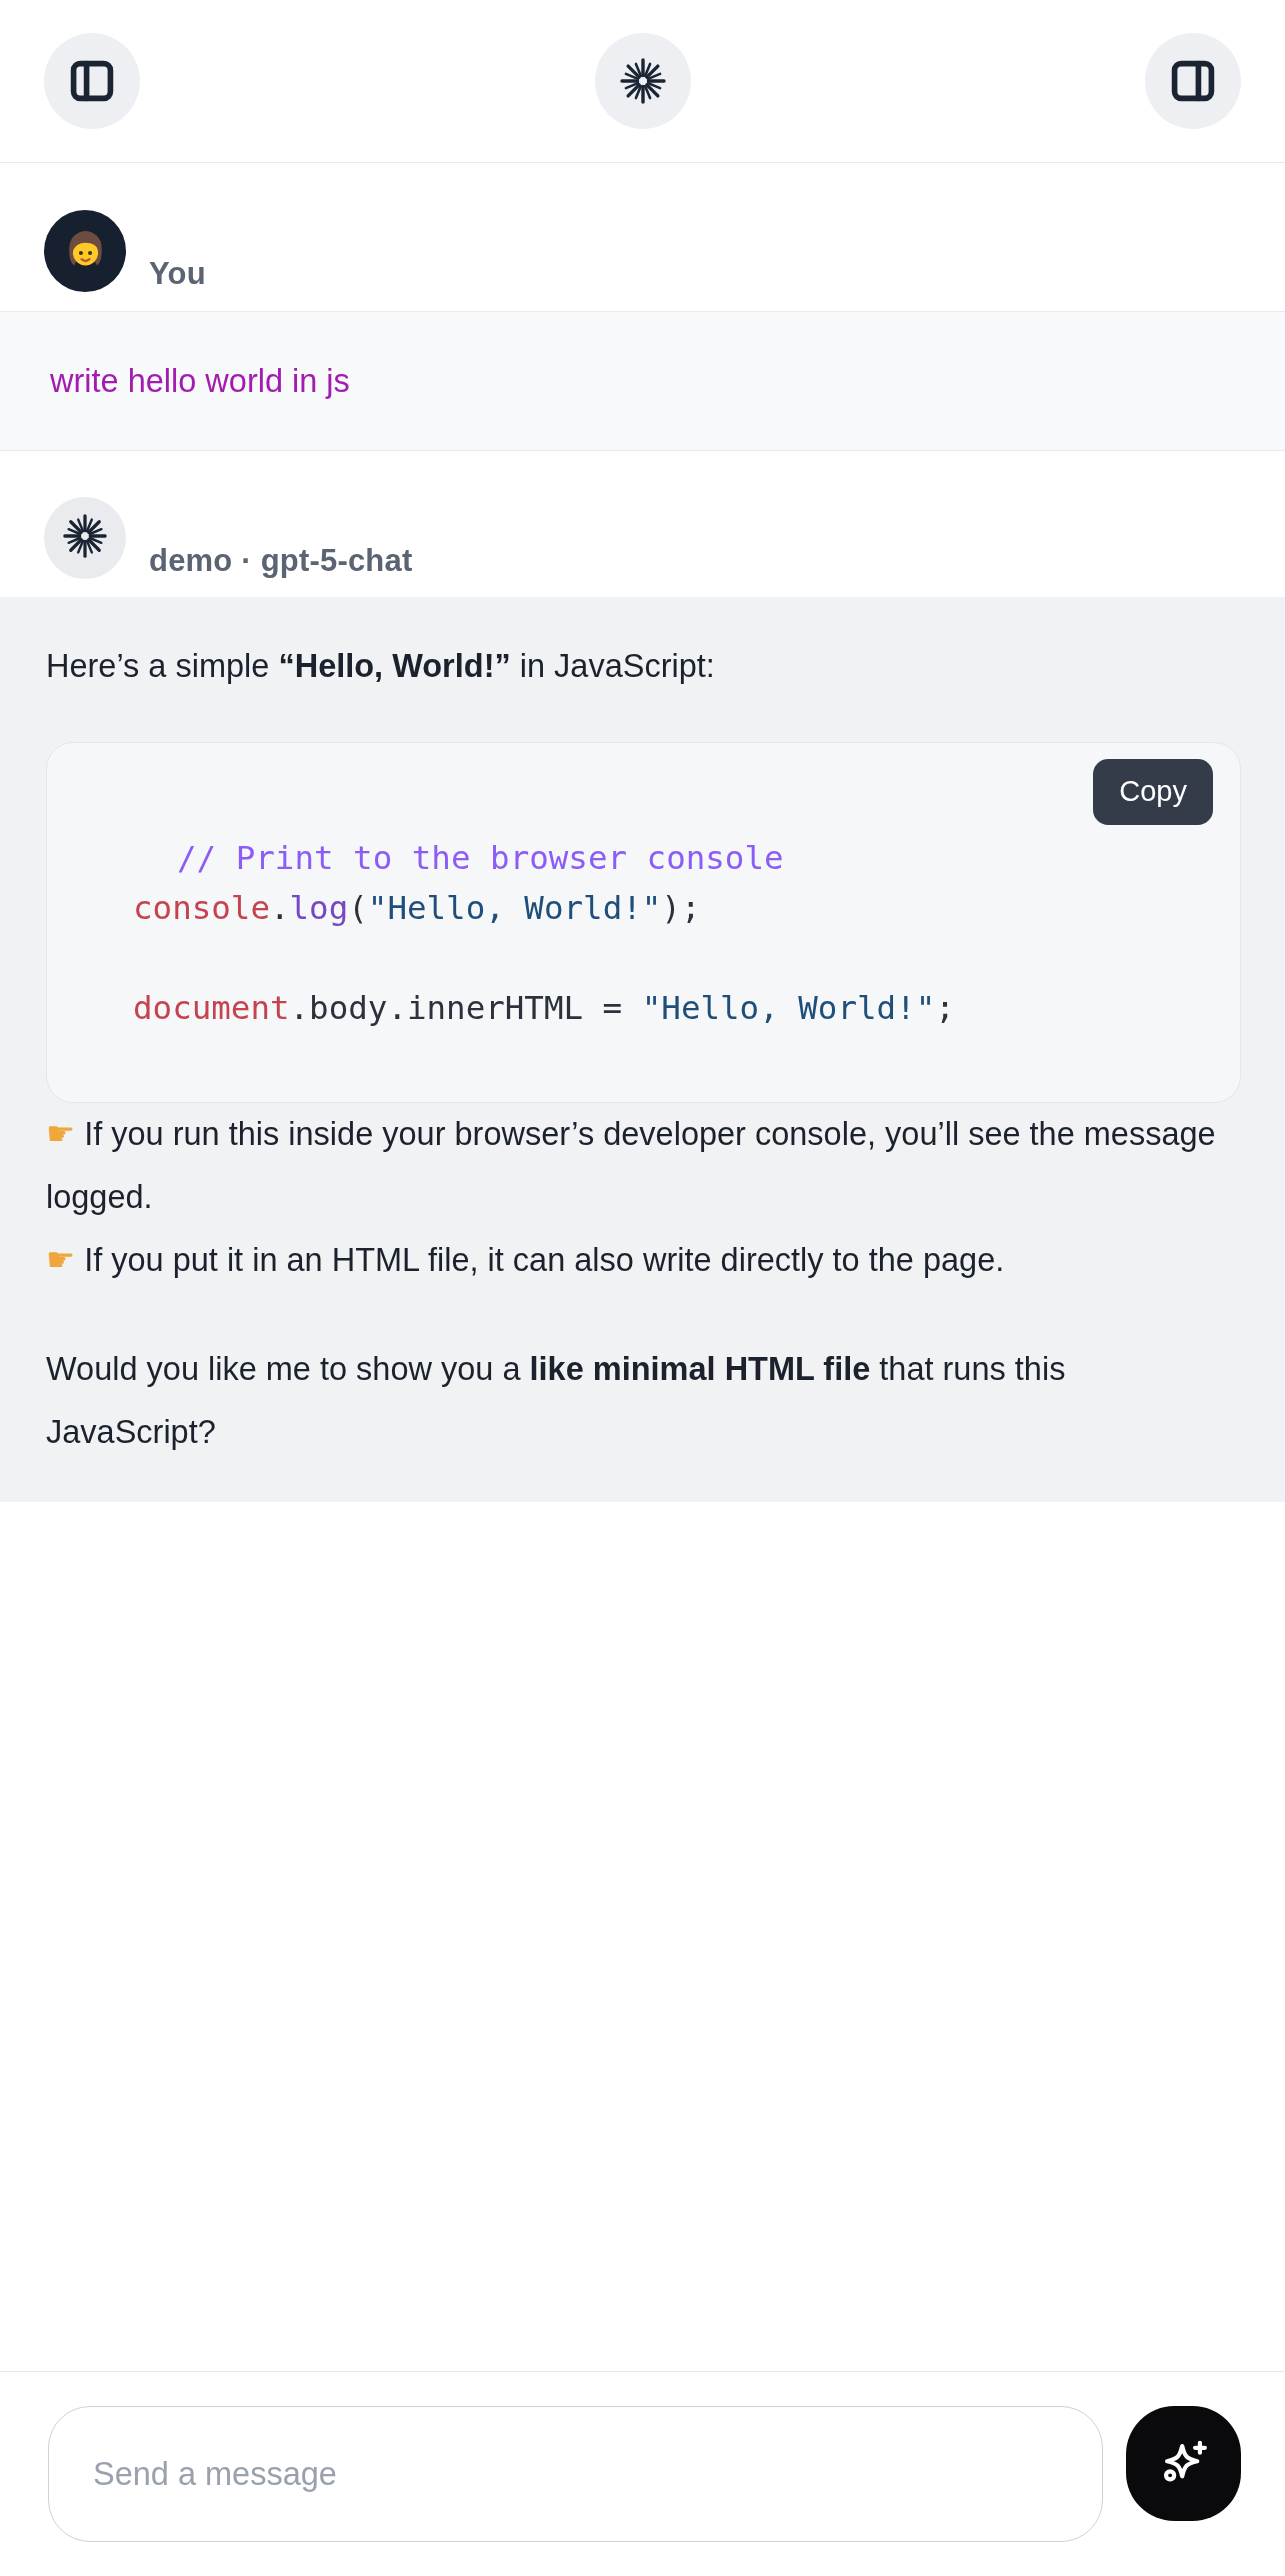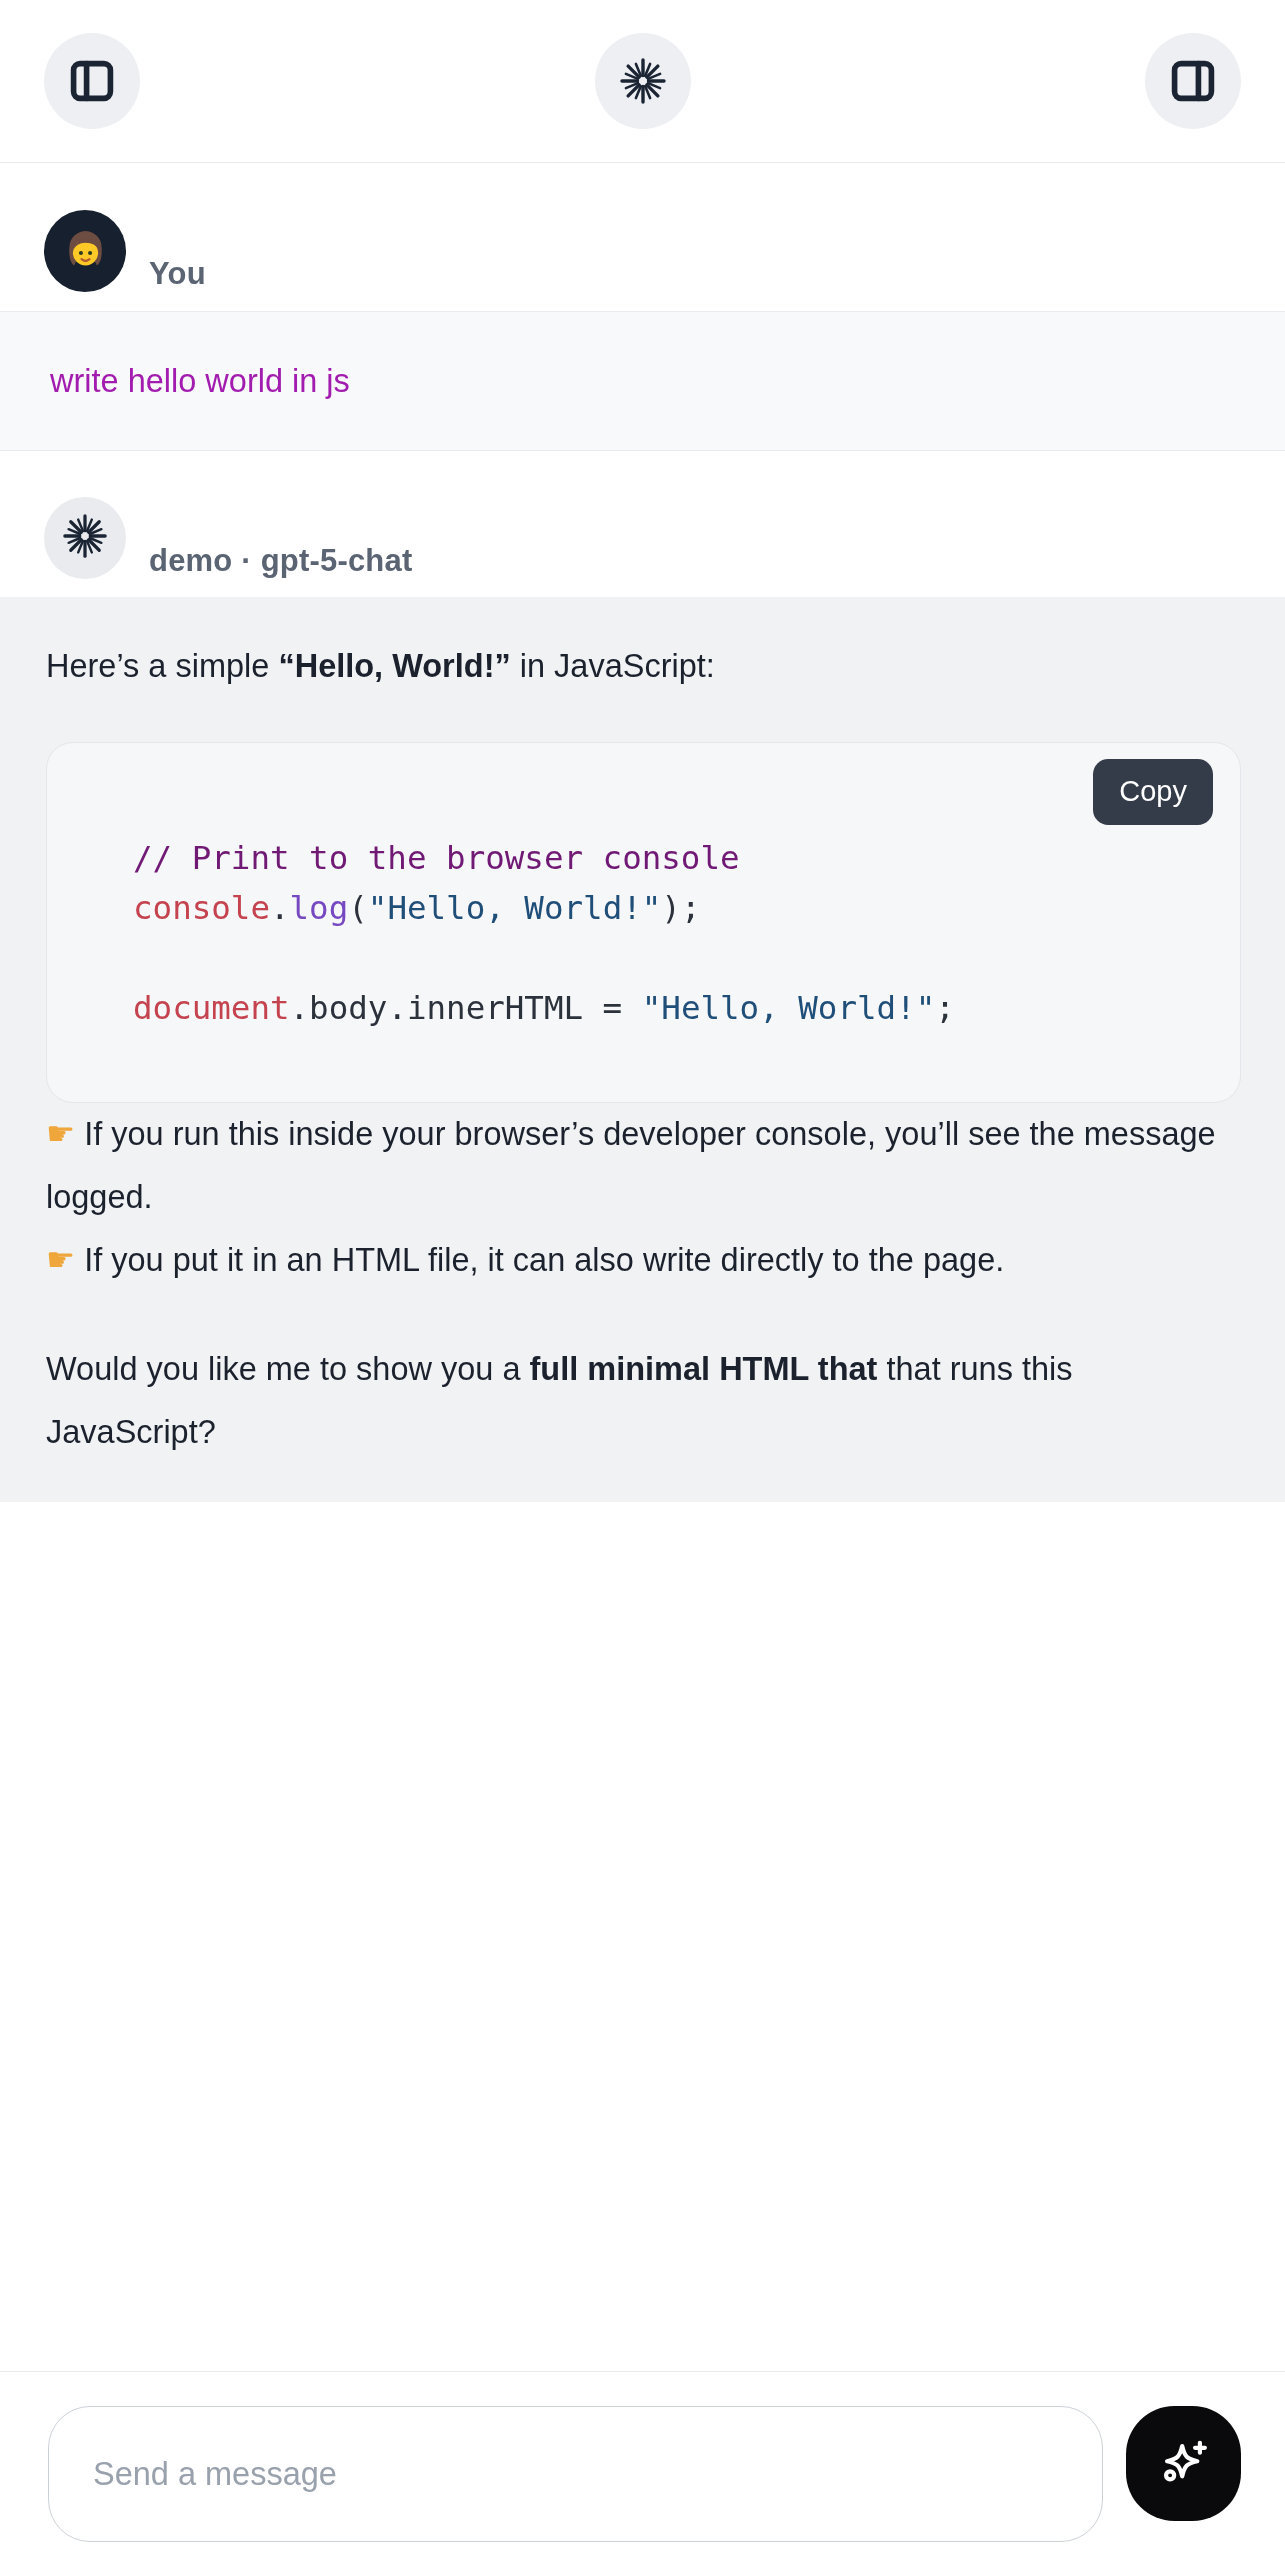--- a/index.html
+++ b/index.html
@@ -53,21 +53,21 @@
   
   .code-card{
     position:relative;margin-top:44px;
     background:#f6f7f9;border:1.9px solid #e3e6ea;border-radius:27px;
     padding:90px 38px 69px 86px;
   }
   .code-line{
     font-family:"DejaVu Sans Mono",monospace;
     font-size:32.5px;line-height:50px;white-space:pre;color:#2c323c;
   }
-  .tok-comment{color:#701a75;}
+  .tok-comment{color:#8b5cf6;margin-left:44px;}
   .tok-keyword{color:#c4434f;}
   .tok-function{color:#7648c2;}
   .tok-string{color:#1f4e79;}
   .tok-plain{color:#2c323c;}
   .copy-btn{
     position:absolute;top:16px;right:27px;
     background:#343b49;color:#ffffff;border:none;border-radius:15.3px;
     padding:14.3px 26px;font-size:29px;font-family:"Liberation Sans",sans-serif;
     cursor:pointer;line-height:1.3;
   }
@@ -198,21 +198,21 @@
         <div id="code-lines">
             <div class="code-line"><span class="tok-comment">// Print to the browser console</span></div>
             <div class="code-line"><span class="tok-keyword">console</span><span class="tok-plain">.</span><span class="tok-function">log</span><span class="tok-plain">(</span><span class="tok-string">"Hello, World!"</span><span class="tok-plain">);</span></div>
             <div class="code-line">&nbsp;</div>
             <div class="code-line"><span class="tok-keyword">document</span><span class="tok-plain">.body.innerHTML = </span><span class="tok-string">"Hello, World!"</span><span class="tok-plain">;</span></div>
           </div>
       </div>
 
       <div id="assistant-paragraphs">
           <p class="msg-para"><span class="pointer">☛</span><span> If you run this inside your browser’s developer console, you’ll see the message logged.</span><br><span class="pointer">☛</span><span> If you put it in an HTML file, it can also write directly to the page.</span></p>
-          <p class="msg-para"><span>Would you like me to show you a </span><span class="bold">full minimal HTML that</span><span> that runs this JavaScript?</span></p>
+          <p class="msg-para"><span>Would you like me to show you a </span><span class="bold">like minimal HTML file</span><span> that runs this JavaScript?</span></p>
         </div>
     </section>
 
   </main>
 
   <footer class="composer">
     <input class="msg-input" type="text" value="" placeholder="Send a message" style="">
     <button class="send-btn">
       <span>
         <svg width="63" height="63" viewBox="0 0 48 48" fill="none" stroke="#ffffff" stroke-width="3.2" stroke-linecap="round" stroke-linejoin="round">

